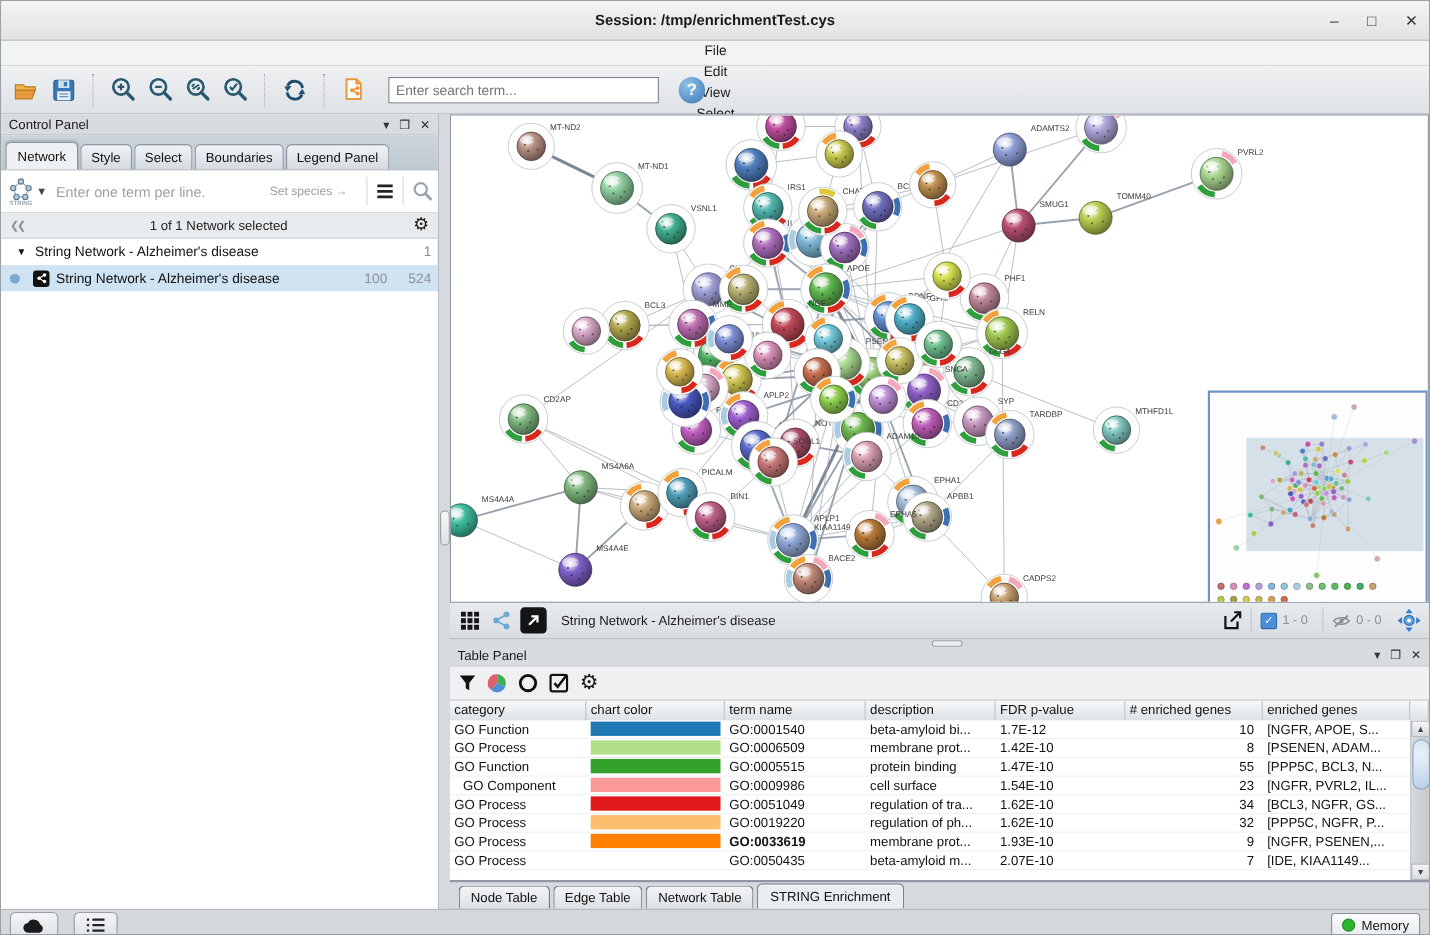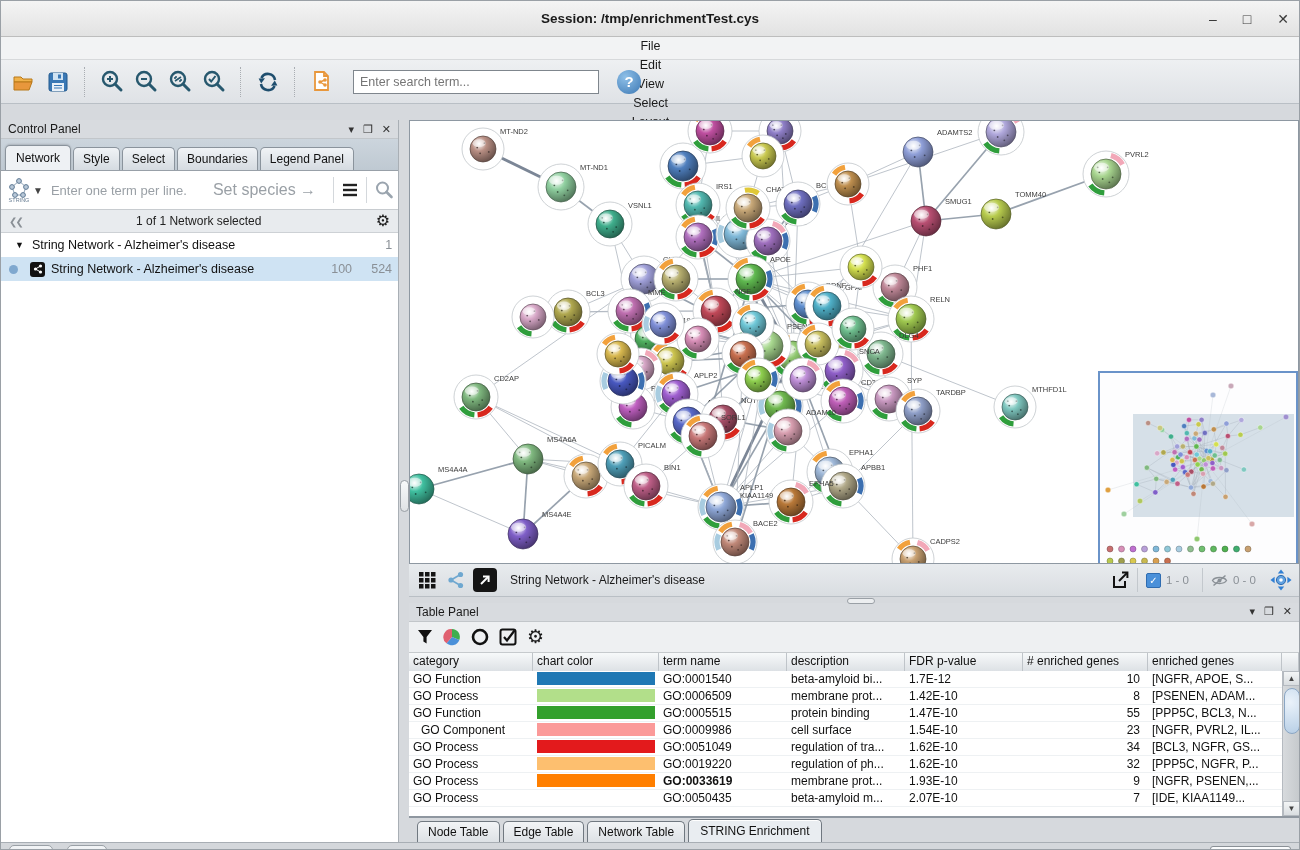--- a/index.html
+++ b/index.html
@@ -12,33 +12,33 @@
   
   .menubar{height:22px;background:#f2f3f4;border-bottom:1px solid #d7d9db;display:flex;align-items:center;padding-left:10px;flex-direction:column;}
   .menubar .mi{font-size:12.5px;color:#1a1a1a;padding:2px 9px 3px 2px;margin-right:2px;}
   
   .toolbar{height:43px;background:linear-gradient(#eef0f2,#dfe2e6);border-bottom:1px solid #b9bfc5;display:flex;align-items:center;padding-left:8px;gap:4px;}
   .tbtn{width:30px;height:30px;display:flex;align-items:center;justify-content:center;border-radius:4px;}
   .tsep{width:1px;height:30px;border-left:1px dotted #a9adb2;margin:0 7px;}
   .searchbox{width:232px;height:22px;border:1px solid #7f868d;background:#fff;font-size:12.5px;padding:0 6px;color:#222;margin-left:12px;font-family:"Liberation Sans",sans-serif;}
   .helpbtn{width:24px;height:24px;border-radius:50%;background:radial-gradient(circle at 35% 30%,#8fc0e8,#3c78b4);color:#fff;font-weight:bold;font-size:15px;display:flex;align-items:center;justify-content:center;margin-left:14px;}
   
-  .main{display:flex;height:722px;margin-top:16px;}
+  .main{display:flex;height:722px;}
   .cpanel{width:400px;background:#fff;display:flex;flex-direction:column;border-right:1px solid #a9afb5;}
   .phead{height:18px;background:#d8dbdf;display:flex;align-items:center;padding:0 7px;font-size:12px;color:#1a1a1a;border-bottom:1px solid #c2c6ca;}
   .phead .sp{flex:1;}
   .phead .pic{font-size:11px;color:#333;margin-left:9px;}
   .cptabs{height:28px;background:linear-gradient(#ccd5dd,#bfc9d2);display:flex;align-items:flex-end;padding:3px 4px 0 4px;gap:2px;border-bottom:1px solid #98a0a8;}
   .cptab{font-size:12px;color:#111;background:linear-gradient(#f0f3f6,#d5dbe1);border:1px solid #8a939c;border-bottom:none;border-radius:5px 5px 0 0;padding:4px 9px;}
   .cptab.active{background:#eef1f4;padding:5px 10px;font-weight:normal;box-shadow:0 -1px 2px rgba(0,0,0,.15);}
   .stringrow{height:38px;border-bottom:1px solid #c8ccd0;display:flex;align-items:center;background:#fff;padding:0 4px 0 6px;}
   .stringlogo{display:flex;align-items:center;gap:2px;margin-right:8px;}
   .caret{font-size:10px;color:#444;}
   .ph-gray{color:#9aa0a6;font-size:13px;}
-  .species{color:#9aa0a6;font-size:16px;margin-left:auto;margin-right:10px;}
+  .species{color:#9aa0a6;font-size:11px;margin-left:auto;margin-right:10px;}
   .vr{width:1px;height:26px;background:#d4d8dc;margin:0 7px;}
   .netstatus{height:22px;background:#e8ebee;border-bottom:1px solid #cdd1d5;display:flex;align-items:center;padding:0 8px;font-size:12px;color:#222;}
   .netstatus .txt{flex:1;text-align:center;}
   .gear{font-size:16px;color:#1a1a1a;line-height:1;}
   .chev{color:#8a9096;font-size:10px;letter-spacing:-2px;}
   .treerow{height:24px;display:flex;align-items:center;font-size:12.5px;color:#111;padding:0 6px;}
   .treerow.sel{background:#cfe3f3;}
   .treerow .cnt{color:#8a9096;width:40px;text-align:right;}
   .shareic{width:15px;height:15px;background:#111;border-radius:3px;display:flex;align-items:center;justify-content:center;margin:0 6px 0 2px;}
   .bluedot{width:9px;height:9px;border-radius:50%;background:#7fa8cf;margin:0 10px 0 2px;}

